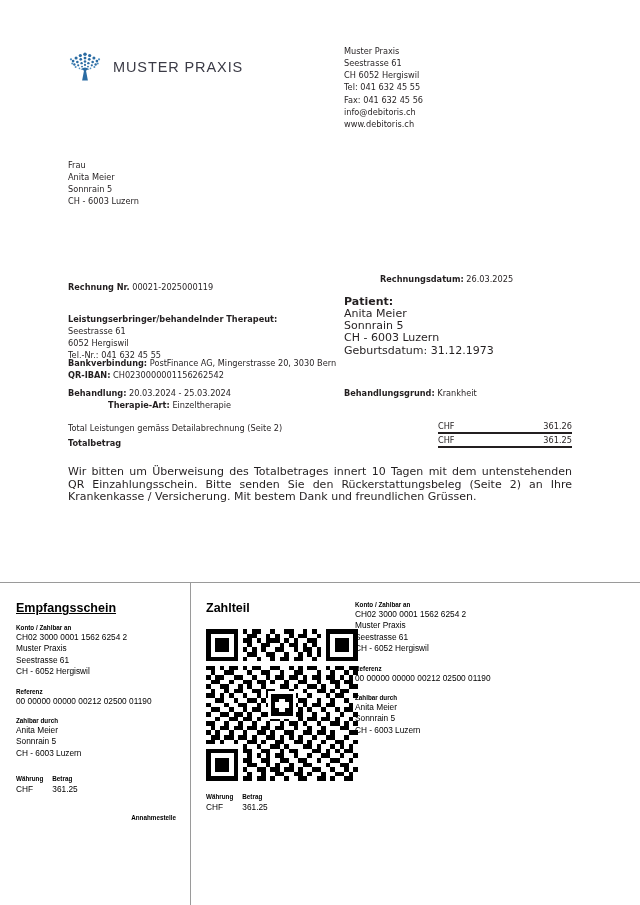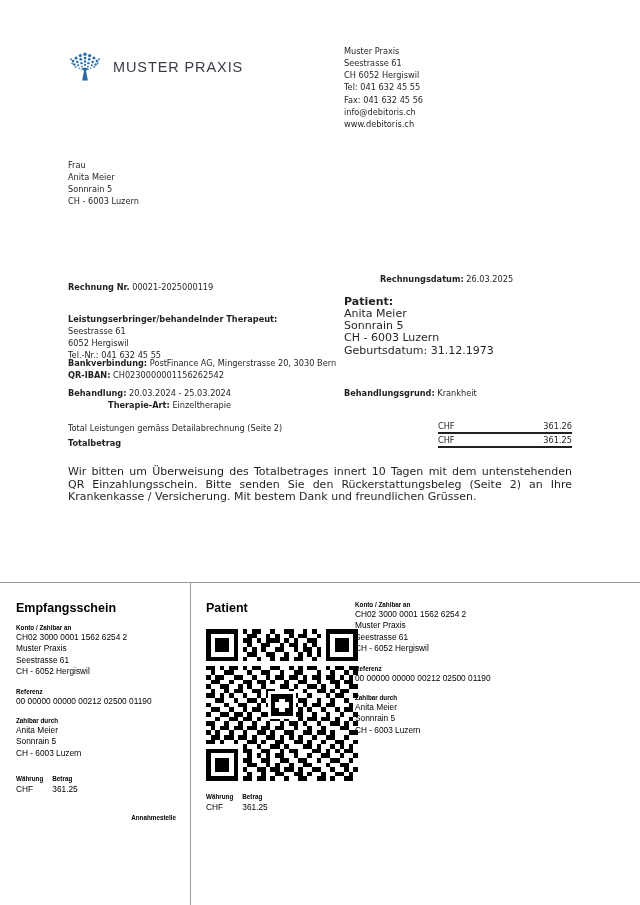--- a/index.html
+++ b/index.html
@@ -160,21 +160,21 @@
     color: #000;
   }
   .payment {
     position: absolute;
     left: 206px; top: 18px;
     width: 420px;
     font-family: "Liberation Sans", sans-serif;
     color: #000;
   }
 
-  .title-receipt { font-size: 12.5px; font-weight: bold; margin: 0 0 9px 0; }
+  .title-receipt { font-size: 12.5px; font-weight: bold; margin: 0 0 9px 0; text-decoration: underline; }
   .title-payment { font-size: 12.5px; font-weight: bold; margin: 0; }
 
   .hdr { font-size: 6.3px; font-weight: bold; margin-bottom: 1px; }
   .val { font-size: 8.3px; line-height: 11.4px; }
 
   .blk { margin-bottom: 10px; }
   .blk-gap { margin-bottom: 16px; }
 
   .amount-row { display: flex; gap: 9px; }
   .amount-row .hdr { margin-bottom: 2px; }
@@ -371,21 +371,21 @@
       <div>
         <div class="hdr">Betrag</div>
         <div class="val">361.25</div>
       </div>
     </div>
 
     <div class="accept">Annahmestelle</div>
   </div>
 
   <div class="payment">
-    <div class="title-payment">Patient</div>
+    <div class="title-payment">Zahlteil</div>
 
     <div class="qr-wrap">
       <svg viewBox="0 0 33 33" width="152" height="152" shape-rendering="crispEdges">
         <rect width="33" height="33" fill="#fff"></rect>
         <g fill="#000">
           <path d="M0 0h7v1h-7z M0 1h1v1h-1z M6 1h1v1h-1z M0 2h1v1h-1z M2 2h3v1h-3z M6 2h1v1h-1z M0 3h1v1h-1z M2 3h3v1h-3z M6 3h1v1h-1z M0 4h1v1h-1z M2 4h3v1h-3z M6 4h1v1h-1z M0 5h1v1h-1z M6 5h1v1h-1z M0 6h7v1h-7z"></path>
           <path d="M26 0h7v1h-7z M26 1h1v1h-1z M32 1h1v1h-1z M26 2h1v1h-1z M28 2h3v1h-3z M32 2h1v1h-1z M26 3h1v1h-1z M28 3h3v1h-3z M32 3h1v1h-1z M26 4h1v1h-1z M28 4h3v1h-3z M32 4h1v1h-1z M26 5h1v1h-1z M32 5h1v1h-1z M26 6h7v1h-7z"></path>
           <path d="M0 26h7v1h-7z M0 27h1v1h-1z M6 27h1v1h-1z M0 28h1v1h-1z M2 28h3v1h-3z M6 28h1v1h-1z M0 29h1v1h-1z M2 29h3v1h-3z M6 29h1v1h-1z M0 30h1v1h-1z M2 30h3v1h-3z M6 30h1v1h-1z M0 31h1v1h-1z M6 31h1v1h-1z M0 32h7v1h-7z"></path>
           <path d="M8 0h1v1h-1z M10 0h2v1h-2z M14 0h1v1h-1z M17 0h2v1h-2z M21 0h1v1h-1z M23 0h1v1h-1z"></path>
           <path d="M9 1h2v1h-2z M13 1h1v1h-1z M15 1h1v1h-1z M18 1h1v1h-1z M20 1h2v1h-2z M24 1h1v1h-1z"></path>

